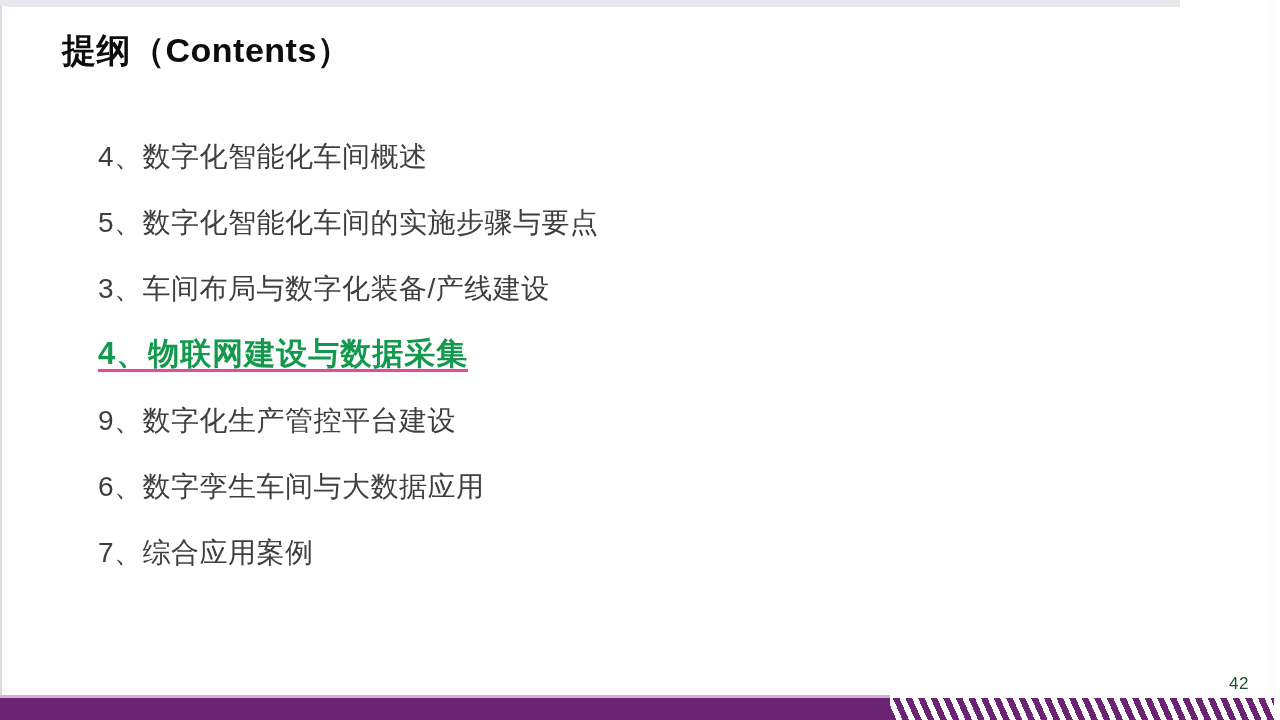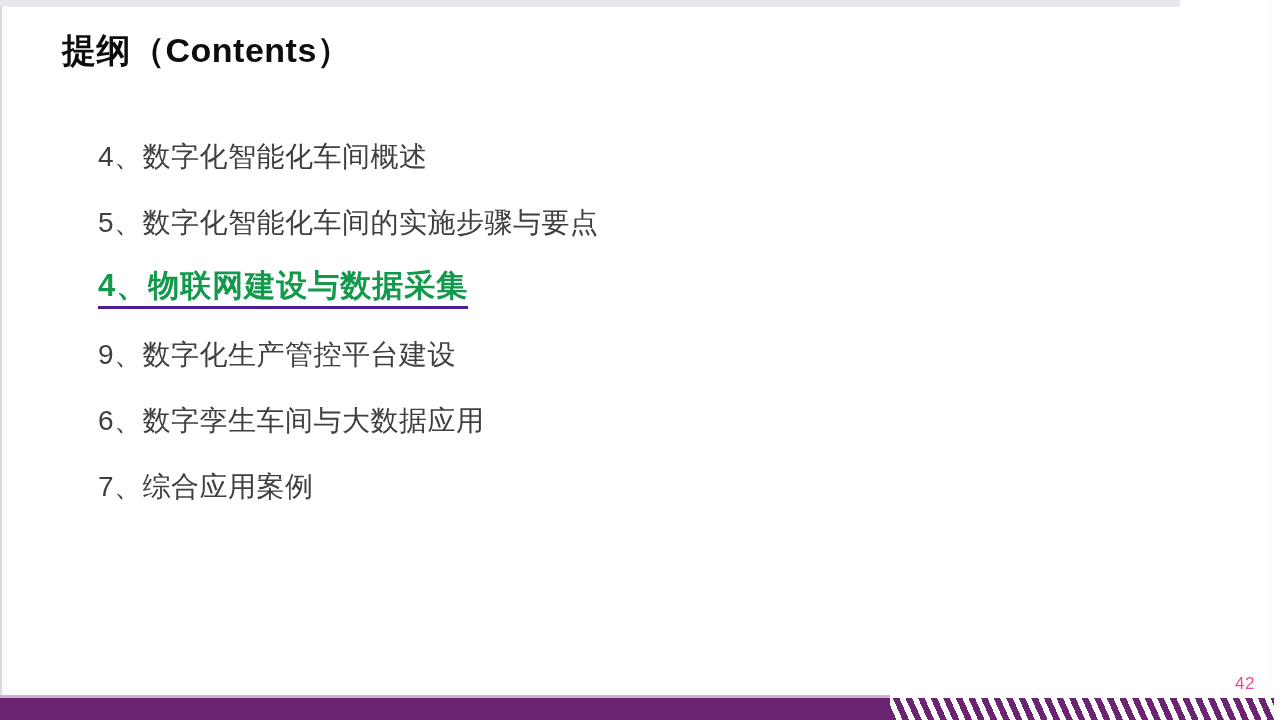--- a/index.html
+++ b/index.html
@@ -95,22 +95,21 @@
   }
 
   .item.highlight {
     color: #12994c;
     font-weight: bold;
     font-size: 31px;
     letter-spacing: 1px;
   }
 
   .item.highlight .item-text {
-    border-bottom: 3px solid #4c1d95;
-    padding-bottom: 5px;
+    border-bottom: 3px solid #ec4899;
   }
 
   .item-text {
     display: inline-block;
   }
 
   
   .bottom-bar-lite {
     position: absolute;
     left: 0;
@@ -148,24 +147,24 @@
       66deg,
       #6b2471 0px,
       #6b2471 6px,
       #ffffff 6px,
       #ffffff 11.5px
     );
   }
 
   .page-number {
     position: absolute;
-    right: 19px;
+    right: 25px;
     bottom: 26px;
     font-size: 17px;
-    color: #ec4899;
+    color: #14532d;
     letter-spacing: 0.5px;
   }
 </style>
 </head>
 <body>
 
 <div class="slide">
 
   <div class="top-band"></div>
   <div class="inner-left-edge"></div>
@@ -175,20 +174,23 @@
 
   <div class="title">提纲（Contents）</div>
 
   <div class="contents">
     <div class="item">
       <span class="item-text">4、数字化智能化车间概述</span>
     </div>
     <div class="item">
       <span class="item-text">5、数字化智能化车间的实施步骤与要点</span>
     </div>
+    <div class="item">
+      <span class="item-text">3、车间布局与数字化装备/产线建设</span>
+    </div>
     <div class="item highlight">
       <span class="item-text">4、物联网建设与数据采集</span>
     </div>
     <div class="item">
       <span class="item-text">9、数字化生产管控平台建设</span>
     </div>
     <div class="item">
       <span class="item-text">6、数字孪生车间与大数据应用</span>
     </div>
     <div class="item">

